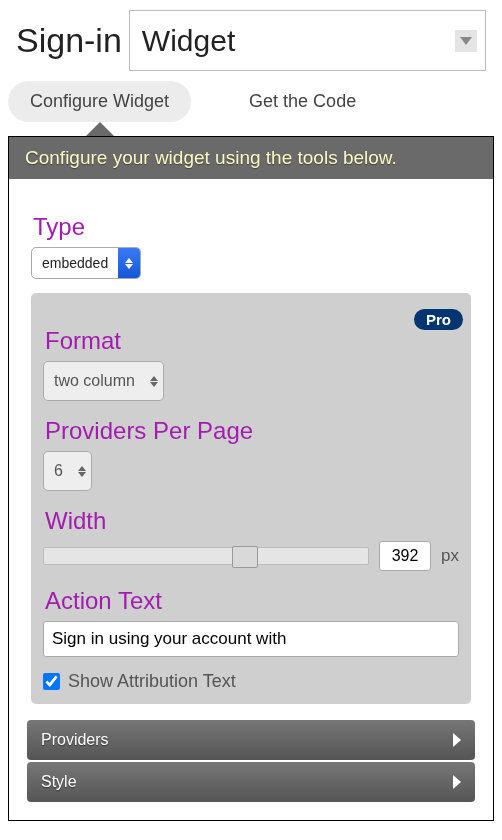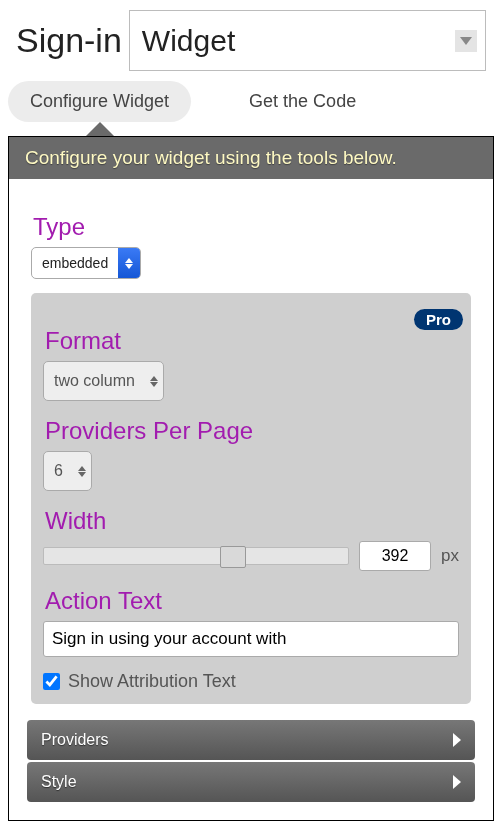--- a/index.html
+++ b/index.html
@@ -33,21 +33,21 @@
   .gray-box { background:#cfcfcf; border-radius:5px; padding:12px; margin-top:14px; position:relative; }
   .pro-badge { position:absolute; top:16px; right:8px; background:#003571; color:#fff; font-size:15px; font-weight:600; padding:2px 12px; border-radius:12px; }
   .lite-select { display:inline-flex; align-items:center; border:1px solid #aaa; border-radius:5px; background:#eee; height:40px; }
   .lite-select span{ padding:0 10px; font-size:16px; color:#555; }
   .lite-select .ud{ width:18px; display:flex; flex-direction:column; align-items:center; gap:1px; }
   .lite-select .ud .u{width:0;height:0;border-left:4px solid transparent;border-right:4px solid transparent;border-bottom:5px solid #666;}
   .lite-select .ud .d{width:0;height:0;border-left:4px solid transparent;border-right:4px solid transparent;border-top:5px solid #666;}
   .slider-row{ display:flex; align-items:center; gap:10px; margin-top:4px; }
   .slider-track{ flex:1; height:18px; background:#e5e5e5; border:1px solid #bbb; border-radius:2px; position:relative; }
   .slider-thumb{ position:absolute; top:-2px; width:26px; height:22px; background:#d9d9d9; border:1px solid #999; border-radius:2px; left:58%; }
-  .num-input{ width:72px; height:30px; border:1px solid #aaa; border-radius:3px; text-align:center; font-size:16px; }
+  .num-input{ width:52px; height:30px; border:1px solid #aaa; border-radius:3px; text-align:center; font-size:16px; }
   .unit{ font-size:17px; color:#555; }
   .text-input{ width:100%; height:36px; border:1px solid #aaa; border-radius:3px; font-size:17px; padding:0 8px; white-space:nowrap; overflow:hidden; }
   .check-row{ display:flex; align-items:center; gap:8px; margin-top:14px; font-size:18px; color:#555; }
   .check-row input{ width:17px; height:17px; }
 </style>
 </head>
 <body>
 
 <div class="header">
   <h1>Sign-in</h1>

